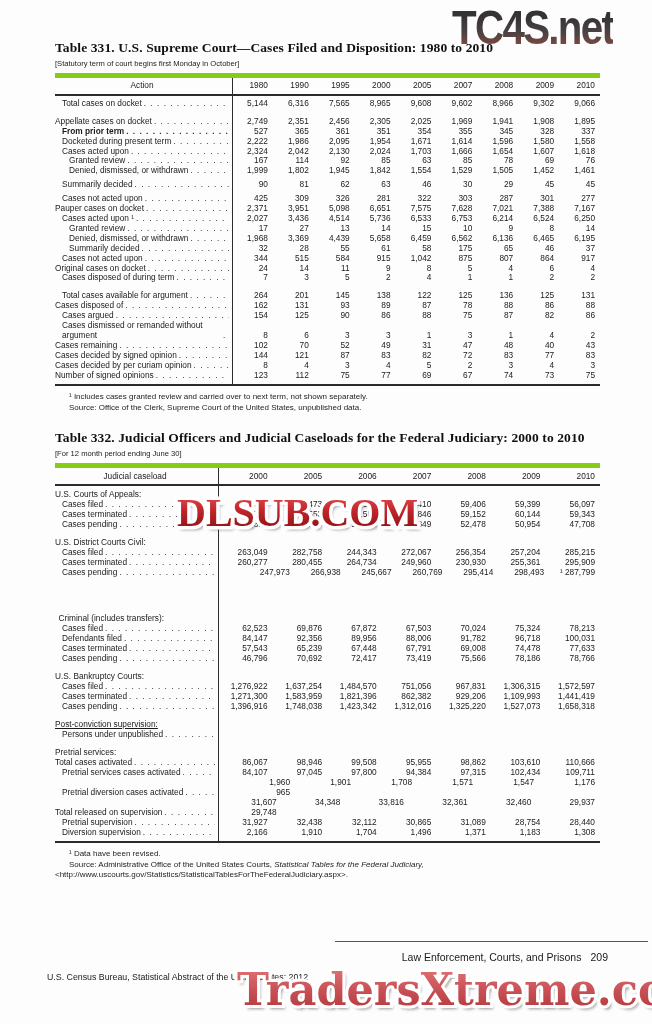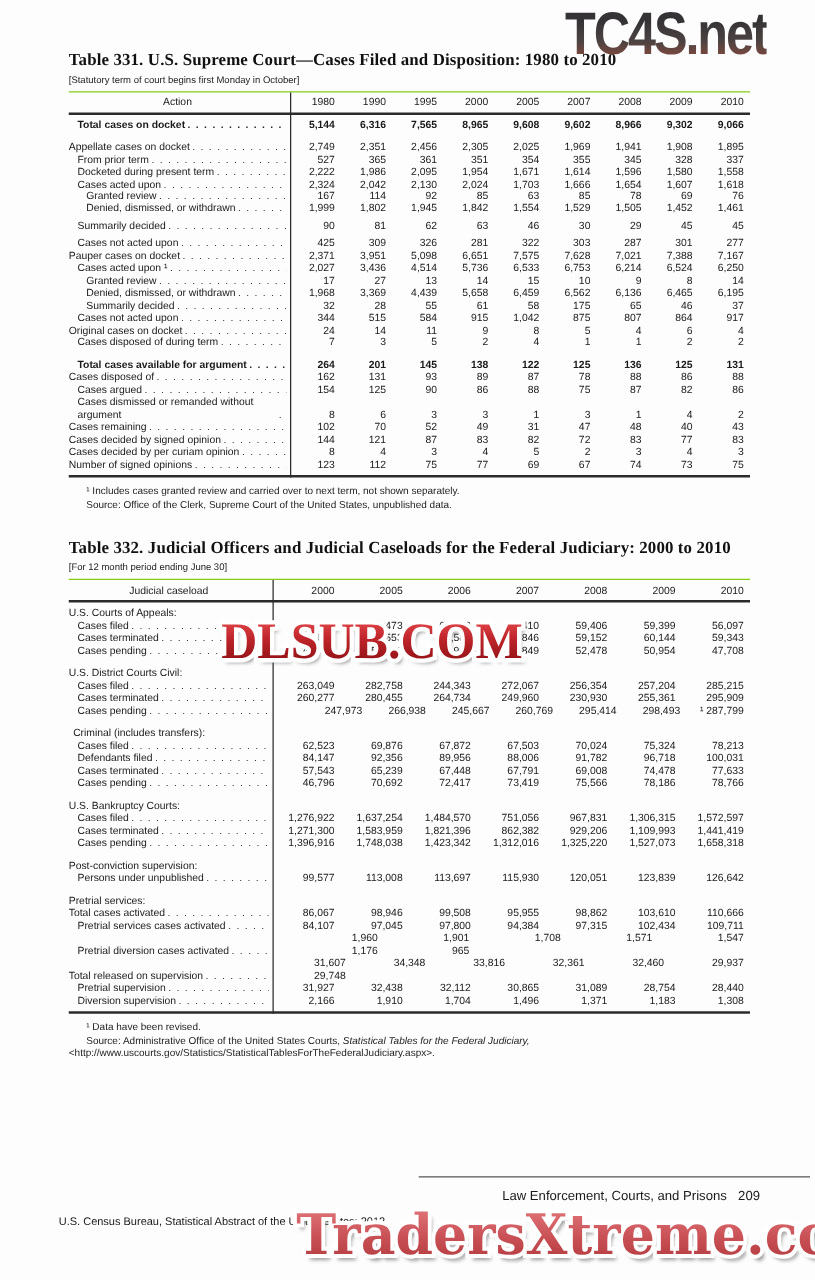--- a/index.html
+++ b/index.html
@@ -7,36 +7,36 @@
         font-family:"Liberation Sans",sans-serif;color:#1a1a1a;}
 
   
   .block{position:absolute;left:55px;width:545px;}
   .t331-block{top:40px;}
   .t332-block{top:430px;}
   .tbl-title{font-family:"Liberation Serif",serif;font-weight:bold;font-size:13.5px;
              line-height:16px;color:#111;letter-spacing:.1px;margin:0;}
   .tbl-note{font-size:7.6px;color:#222;margin:3px 0 0 0;}
 
-  .stat-table{position:relative;margin-top:5px;border-top:1px solid #84cc16;font-size:8.3px;}
+  .stat-table{position:relative;margin-top:5px;border-top:5px solid #84cc16;font-size:8.3px;}
   .stat-table .vline{position:absolute;top:0;bottom:0;width:1px;background:#2b2b2b;left:var(--stub);}
   .t331{--stub:177px;--lh:9.9px;}
   .t332{--stub:163px;--lh:10px;}
   .trow{display:flex;align-items:flex-end;line-height:var(--lh);}
   .thead-row{border-bottom:2px solid #2b2b2b;padding:3px 0 3px;}
   .thead-row .stub{justify-content:center;}
   .tbl-body{padding:3px 0 4px;border-bottom:2px solid #2b2b2b;}
   .stub{width:var(--stub);min-width:var(--stub);box-sizing:border-box;display:flex;
         align-items:flex-end;padding-right:3px;}
   .lbl{min-width:0;}
   .dots{flex:1;min-width:6px;overflow:hidden;white-space:nowrap;margin-left:2px;color:#2a2a2a;}
   .dots::before{content:". . . . . . . . . . . . . . . . . . . . . . . . . . . . . . . . . . . . . . . . . . . . .";letter-spacing:1px;}
   .vals{flex:1;display:grid;align-items:end;}
   .cell{text-align:right;padding-right:5px;font-variant-numeric:tabular-nums;white-space:nowrap;}
-  .trow.bold{font-weight:bold;}
+  .trow.bold{font-weight:normal;}
 
   .fn{font-size:8px;line-height:10.5px;margin:0;color:#1c1c1c;text-indent:14px;}
   .fn-group{margin-top:6px;}
   .fn .url{display:block;text-indent:0;}
   .fn i{font-style:italic;}
 
   
   .footer-rule{position:absolute;top:941px;left:335px;width:313px;height:1px;background:#555;}
   .footer-right{position:absolute;top:951px;right:44px;font-size:10.5px;color:#1a1a1a;}
   .footer-right .pagenum{margin-left:9px;}
@@ -116,21 +116,21 @@
               <span class="cell">2,456</span>
               <span class="cell">2,305</span>
               <span class="cell">2,025</span>
               <span class="cell">1,969</span>
               <span class="cell">1,941</span>
               <span class="cell">1,908</span>
               <span class="cell">1,895</span>
             </div>
           </div>
           <div class="trow ">
-            <div class="stub" style="padding-left: 7px;">
+            <div class="stub" style="padding-left: 7px; font-weight: bold;">
               <span class="lbl">From prior term</span>
               <span class="dots"></span>
             </div>
             <div class="vals" style="grid-template-columns: repeat(9, 1fr);">
               <span class="cell">527</span>
               <span class="cell">365</span>
               <span class="cell">361</span>
               <span class="cell">351</span>
               <span class="cell">354</span>
               <span class="cell">355</span>
@@ -637,21 +637,21 @@
               <span class="cell">247,973</span>
               <span class="cell">266,938</span>
               <span class="cell">245,667</span>
               <span class="cell">260,769</span>
               <span class="cell">295,414</span>
               <span class="cell">298,493</span>
               <span class="cell">¹ 287,799</span>
             </div>
           </div>
           <div class="trow section" style="margin-top: 8px;">
-            <div class="stub" style="padding-left: 3.5px;">
+            <div class="stub" style="padding-left: 3.5px; margin-top: 28px;">
               <span class="lbl">Criminal (includes transfers):</span>
             </div>
             <div class="vals" style="grid-template-columns: repeat(7, 1fr);"></div>
           </div>
           <div class="trow ">
             <div class="stub" style="padding-left: 7px;">
               <span class="lbl">Cases filed</span>
               <span class="dots"></span>
             </div>
             <div class="vals" style="grid-template-columns: repeat(7, 1fr);">
@@ -753,39 +753,30 @@
             <div class="vals" style="grid-template-columns: repeat(7, 1fr);">
               <span class="cell">1,396,916</span>
               <span class="cell">1,748,038</span>
               <span class="cell">1,423,342</span>
               <span class="cell">1,312,016</span>
               <span class="cell">1,325,220</span>
               <span class="cell">1,527,073</span>
               <span class="cell">1,658,318</span>
             </div>
           </div>
-          <div class="trow section" style="margin-top: 8px;">
+          <div class="trow section" style="margin-top: 8px; text-decoration: underline;">
             <div class="stub" style="padding-left: 0px;">
               <span class="lbl">Post-conviction supervision:</span>
             </div>
             <div class="vals" style="grid-template-columns: repeat(7, 1fr);"></div>
           </div>
           <div class="trow ">
             <div class="stub" style="padding-left: 7px;">
               <span class="lbl">Persons under unpublished</span>
               <span class="dots"></span>
-            </div>
-            <div class="vals" style="grid-template-columns: repeat(7, 1fr);">
-              <span class="cell">99,577</span>
-              <span class="cell">113,008</span>
-              <span class="cell">113,697</span>
-              <span class="cell">115,930</span>
-              <span class="cell">120,051</span>
-              <span class="cell">123,839</span>
-              <span class="cell">126,642</span>
             </div>
           </div>
           <div class="trow section" style="margin-top: 8px;">
             <div class="stub" style="padding-left: 0px;">
               <span class="lbl">Pretrial services:</span>
             </div>
             <div class="vals" style="grid-template-columns: repeat(7, 1fr);"></div>
           </div>
           <div class="trow ">
             <div class="stub" style="padding-left: 0px;">
@@ -815,21 +806,21 @@
               <span class="cell">97,315</span>
               <span class="cell">102,434</span>
               <span class="cell">109,711</span>
             </div>
           </div>
           <div class="trow ">
             <div class="stub" style="padding-left: 7px;">
               <span class="lbl">Pretrial diversion cases activated</span>
               <span class="dots"></span>
             </div>
-            <div class="vals" style="grid-template-columns: repeat(5, 1fr); padding-left: 16px;">
+            <div class="vals" style="grid-template-columns: repeat(6, 1fr); padding-left: 16px;">
               <span class="cell">1,960</span>
               <span class="cell">1,901</span>
               <span class="cell">1,708</span>
               <span class="cell">1,571</span>
               <span class="cell">1,547</span>
               <span class="cell">1,176</span>
               <span class="cell">965</span>
             </div>
           </div>
           <div class="trow ">

